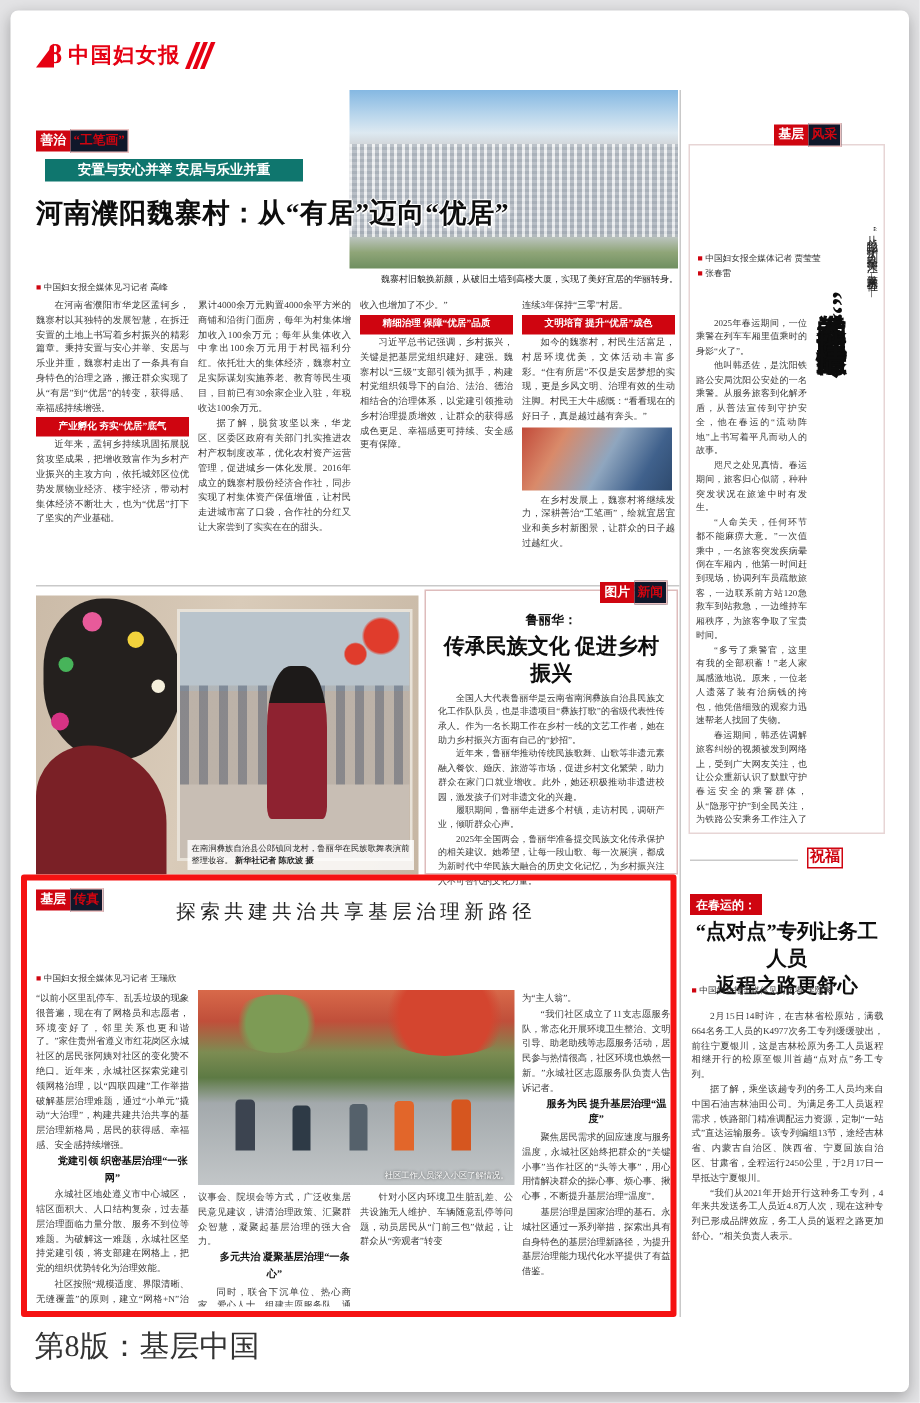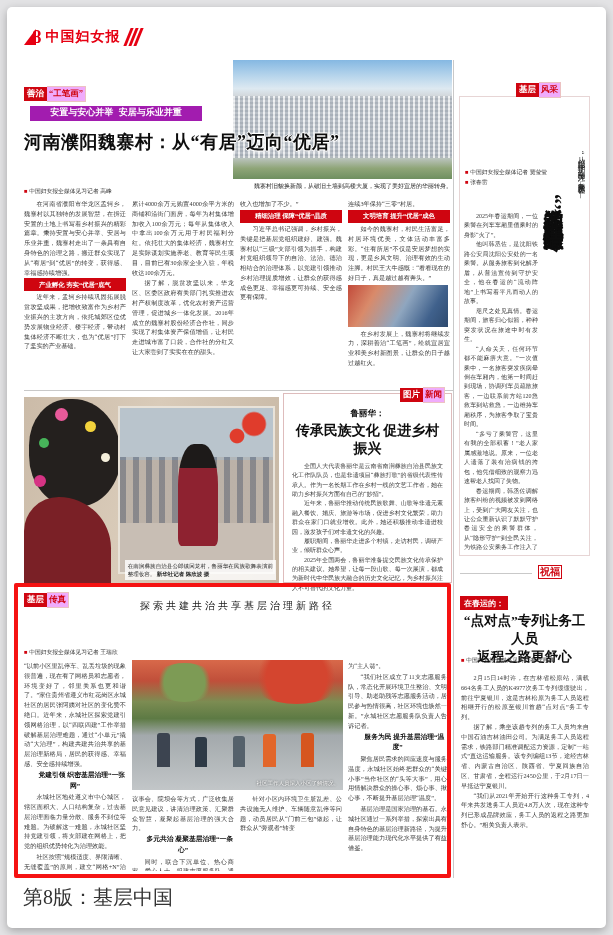--- a/index.html
+++ b/index.html
@@ -18,25 +18,25 @@
   .band{flex:1;height:22px;background:#e60012;display:flex;align-items:center;color:#fff;padding:0 8px;margin-left:4px;}
   .eng{font-family:"Liberation Serif",serif;font-weight:bold;font-size:10.5px;letter-spacing:2px;white-space:nowrap;}
   .staff{font-size:5.5px;margin-left:10px;white-space:nowrap;opacity:.95;}
   .date{font-size:5.5px;margin-left:8px;white-space:nowrap;opacity:.95;}
   .band .spacer{flex:1;}
   .wslash{width:3px;height:16px;background:#fff;transform:skewX(-22deg);margin-right:8px;}
   .section{font-size:14px;font-weight:bold;letter-spacing:2px;white-space:nowrap;font-family:"Liberation Serif",serif;}
   
   .tag{position:absolute;display:flex;align-items:center;font-family:"Liberation Serif",serif;font-weight:bold;font-size:8.5px;z-index:6;}
   .tag .solid{background:#cf0510;color:#fff;padding:1px 3px;}
-  .tag .hollow{color:#cf0510;padding:1px 2px;background:#f0abfc;border:1px solid #ecc2c2;border-left:none;}
+  .tag .hollow{color:#cf0510;padding:1px 2px;background:#0f172a;border:1px solid #ecc2c2;border-left:none;}
   .redbox-tag{position:absolute;background:#cf0510;color:#fff;font-weight:bold;font-size:8px;padding:1.5px 4px;font-family:"Liberation Serif",serif;z-index:6;}
   
-  .kickerbox{position:absolute;background:#a21caf;color:#fff;font-weight:bold;text-align:center;z-index:5;
-             font-family:Liberation Mono, monospace;}
+  .kickerbox{position:absolute;background:#0f766e;color:#fff;font-weight:bold;text-align:center;z-index:5;
+             font-family:Liberation Serif, serif;}
   .headline{position:absolute;font-family:"Liberation Serif",serif;font-weight:bold;color:#0d0d0d;z-index:5;}
   .byline{position:absolute;font-size:5.8px;color:#333;}
   .byline::before{content:"■ ";color:#cf0510;}
   .col{position:absolute;font-size:6.2px;line-height:1.58;text-align:justify;color:#3a3a3a;
        font-family:"Liberation Serif",serif;overflow:hidden;}
   .col p{margin:0 0 1px 0;text-indent:2em;}
   .col p.noind{text-indent:0;}
   .substrip{background:#cf0510;color:#fff;font-size:6.4px;font-weight:bold;text-align:center;
             margin:3px 5px;padding:1.5px 0;text-indent:0;}
   .subblack{font-weight:bold;color:#111;text-align:center;font-size:6.8px;margin:3px 0;text-indent:0;}
@@ -183,21 +183,21 @@
       <p>近年来，鲁丽华推动传统民族歌舞、山歌等非遗元素融入餐饮、婚庆、旅游等市场，促进乡村文化繁荣，助力群众在家门口就业增收。此外，她还积极推动非遗进校园，激发孩子们对非遗文化的兴趣。</p>
       <p>履职期间，鲁丽华走进多个村镇，走访村民，调研产业，倾听群众心声。</p>
       <p>2025年全国两会，鲁丽华准备提交民族文化传承保护的相关建议。她希望，让每一段山歌、每一次展演，都成为新时代中华民族大融合的历史文化记忆，为乡村振兴注入不可替代的文化力量。</p>
     </div>
   </div>
 
   <div class="tag" style="left:24px;top:592px;">
     <span class="solid">基层</span>
     <span class="hollow">传真</span>
   </div>
-  <div class="abs" style="left:24px;top:599px;width:427px;text-align:center;font-size:10px;letter-spacing:3px;color:#222;
+  <div class="abs" style="left:24px;top:599px;width:427px;text-align:center;font-size:13px;letter-spacing:3px;color:#222;
        font-family:Liberation Mono, monospace;">探索共建共治共享基层治理新路径</div>
   <div class="byline" style="left:24px;top:648px;width:130px;">中国妇女报全媒体见习记者 王瑞欣</div>
 
   <div class="photo ph-zy" style="left:132px;top:660px;width:211px;height:130px;z-index:4;">
     <div class="zy-tree" style="left:55%;top:-6%;width:46%;height:40%;background:radial-gradient(circle,#d4452f 0 55%,rgba(212,69,47,0) 70%);"></div>
     <div class="zy-tree" style="left:10%;top:2%;width:30%;height:30%;background:radial-gradient(circle,#7d9b55 0 55%,rgba(125,155,85,0) 70%);"></div>
     <div class="zy-p" style="left:12%;width:13px;height:34px;background:#3c4450;"></div>
     <div class="zy-p" style="left:30%;width:12px;height:30px;background:#2e3a46;"></div>
     <div class="zy-p" style="left:48%;width:12px;height:31px;background:#55616b;"></div>
     <div class="zy-p" style="left:62%;width:13px;height:33px;background:#e2662a;"></div>

